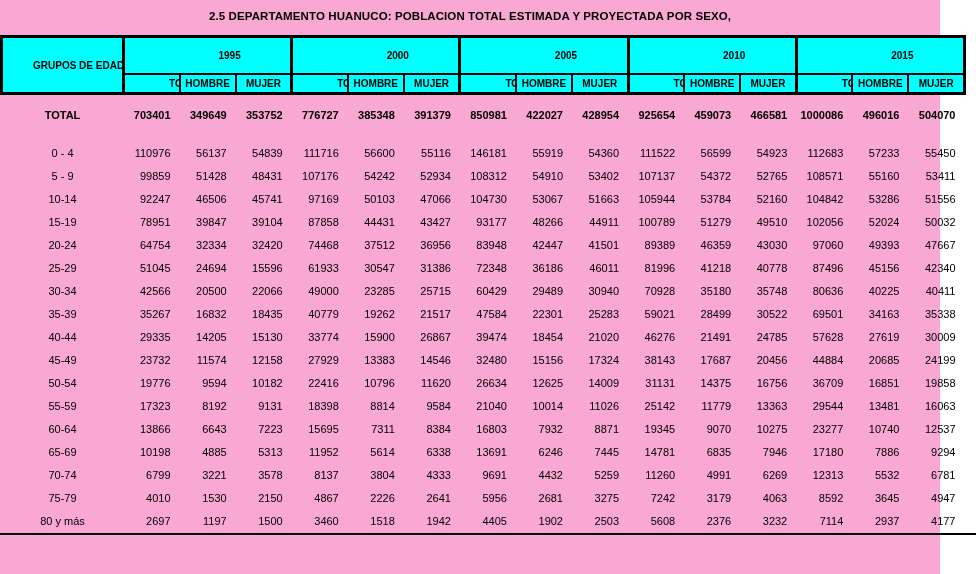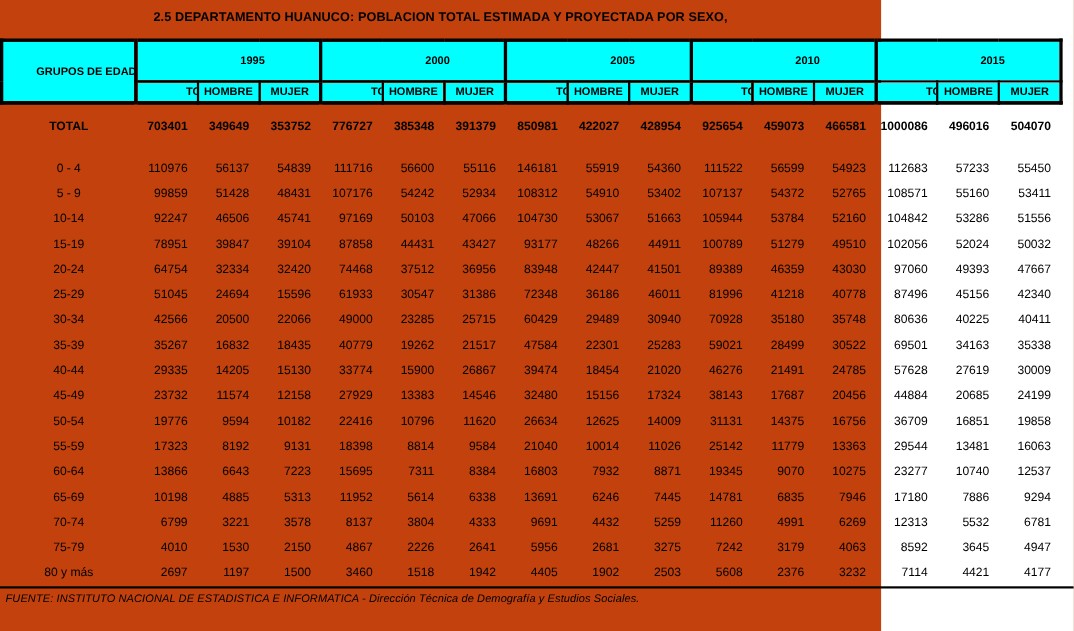--- a/index.html
+++ b/index.html
@@ -3,21 +3,21 @@
 <meta charset="utf-8">
 <style>
   * { margin: 0; padding: 0; box-sizing: border-box; }
   html, body { background: #ffffff; }
   body {
     width: 976px; height: 574px;
     font-family: "Liberation Sans", sans-serif;
     color: #000;
     overflow: hidden;
   }
-  .page { position: relative; width: 801px; height: 574px; background: #c2410c; }
+  .page { position: relative; width: 940px; height: 574px; background: #f9a8d4; }
 
   .title-block { padding-top: 9px; text-align: center; }
   .title-line { font-size: 11.5px; font-weight: bold; line-height: 15px; letter-spacing: 0.1px; }
 
   table.pop-table {
     border-collapse: collapse;
     table-layout: fixed;
     width: 966px;
     margin: 11px auto 0 auto;
   }
@@ -424,22 +424,21 @@
           <td>3460</td>
           <td>1518</td>
           <td>1942</td>
           <td>4405</td>
           <td>1902</td>
           <td>2503</td>
           <td>5608</td>
           <td>2376</td>
           <td>3232</td>
           <td>7114</td>
-          <td>4421</td>
+          <td>2937</td>
           <td>4177</td>
         </tr>
       </tbody>
   </table>
 
   <div class="footer-rule"></div>
-  <div class="footer-text">FUENTE: INSTITUTO NACIONAL DE ESTADISTICA E INFORMATICA - Dirección Técnica de Demografía y Estudios Sociales.</div>
 
 </div>
 
 </body></html>

